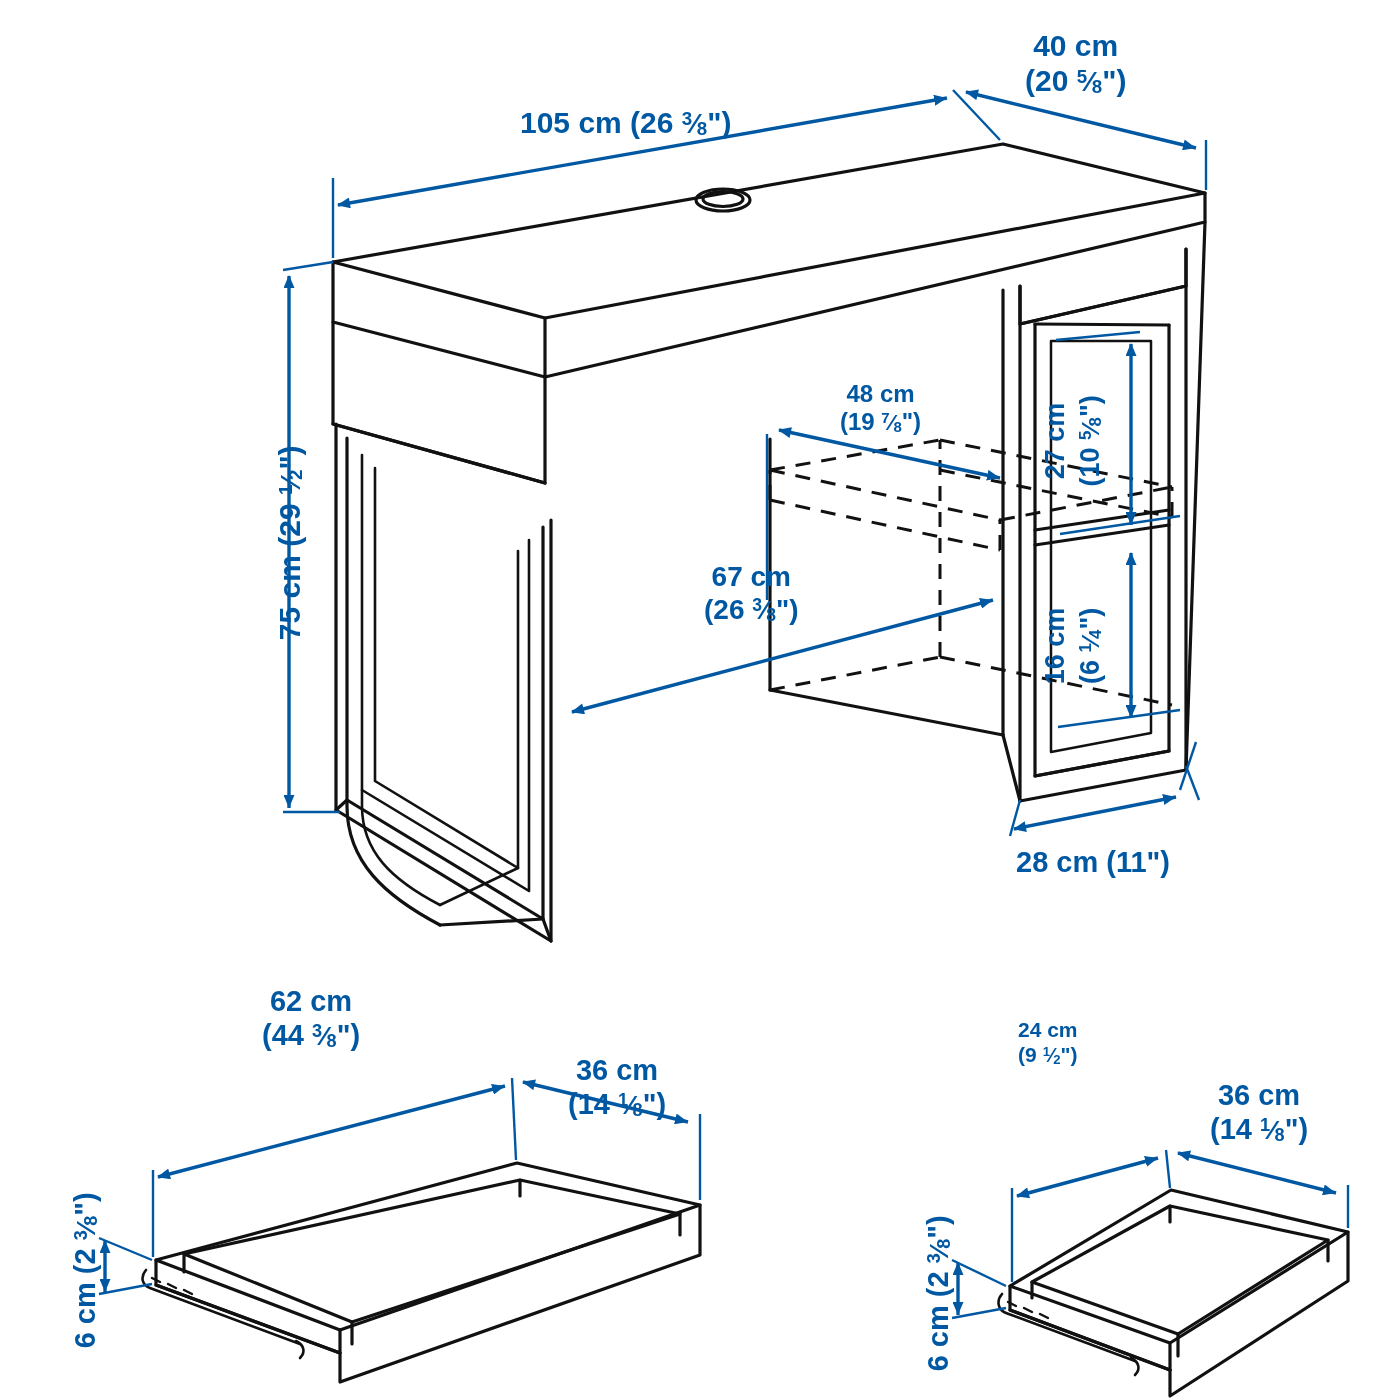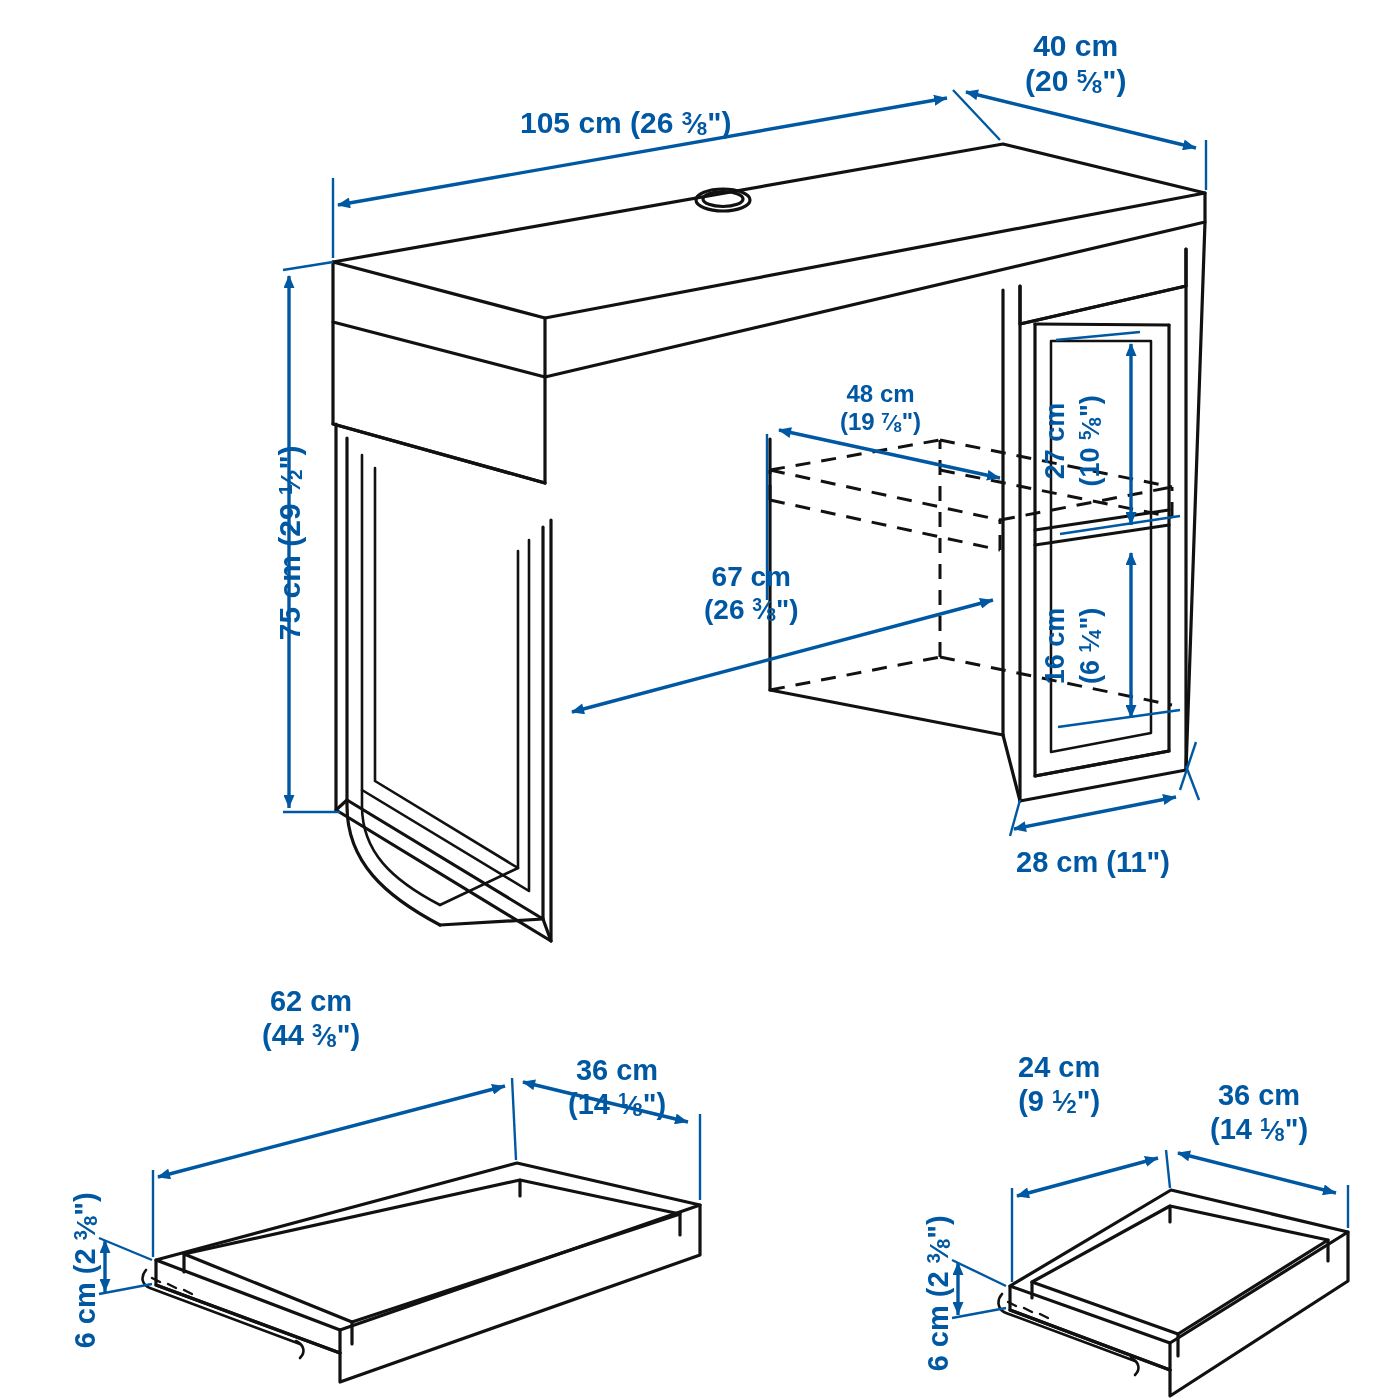--- a/index.html
+++ b/index.html
@@ -246,21 +246,21 @@
 
   <div class="dim-label center" style="left:568px; top:1053px; font-size:29px;">
     <div>36 cm</div>
     <div><span>(14 </span><span class="frac"><span class="sup">1</span>⁄<span class="sub">8</span></span><span>")</span></div>
   </div>
 
   <div class="dim-label vert" style="left:-55px; top:1253px; width:280px; text-align:center; font-size:29px; transform:rotate(-90deg);">
     <span>6 cm (2 </span><span class="frac"><span class="sup">3</span>⁄<span class="sub">8</span></span><span>")</span>
   </div>
 
-  <div class="dim-label center" style="left:1018px; top:1050px; font-size:29px;">
+  <div class="dim-label center" style="left:1018px; top:1018px; font-size:21px;">
     <div>24 cm</div>
     <div><span>(9 </span><span class="frac"><span class="sup">1</span>⁄<span class="sub">2</span></span><span>")</span></div>
   </div>
 
   <div class="dim-label center" style="left:1210px; top:1078px; font-size:29px;">
     <div>36 cm</div>
     <div><span>(14 </span><span class="frac"><span class="sup">1</span>⁄<span class="sub">8</span></span><span>")</span></div>
   </div>
 
   <div class="dim-label vert" style="left:798px; top:1276px; width:280px; text-align:center; font-size:29px; transform:rotate(-90deg);">

